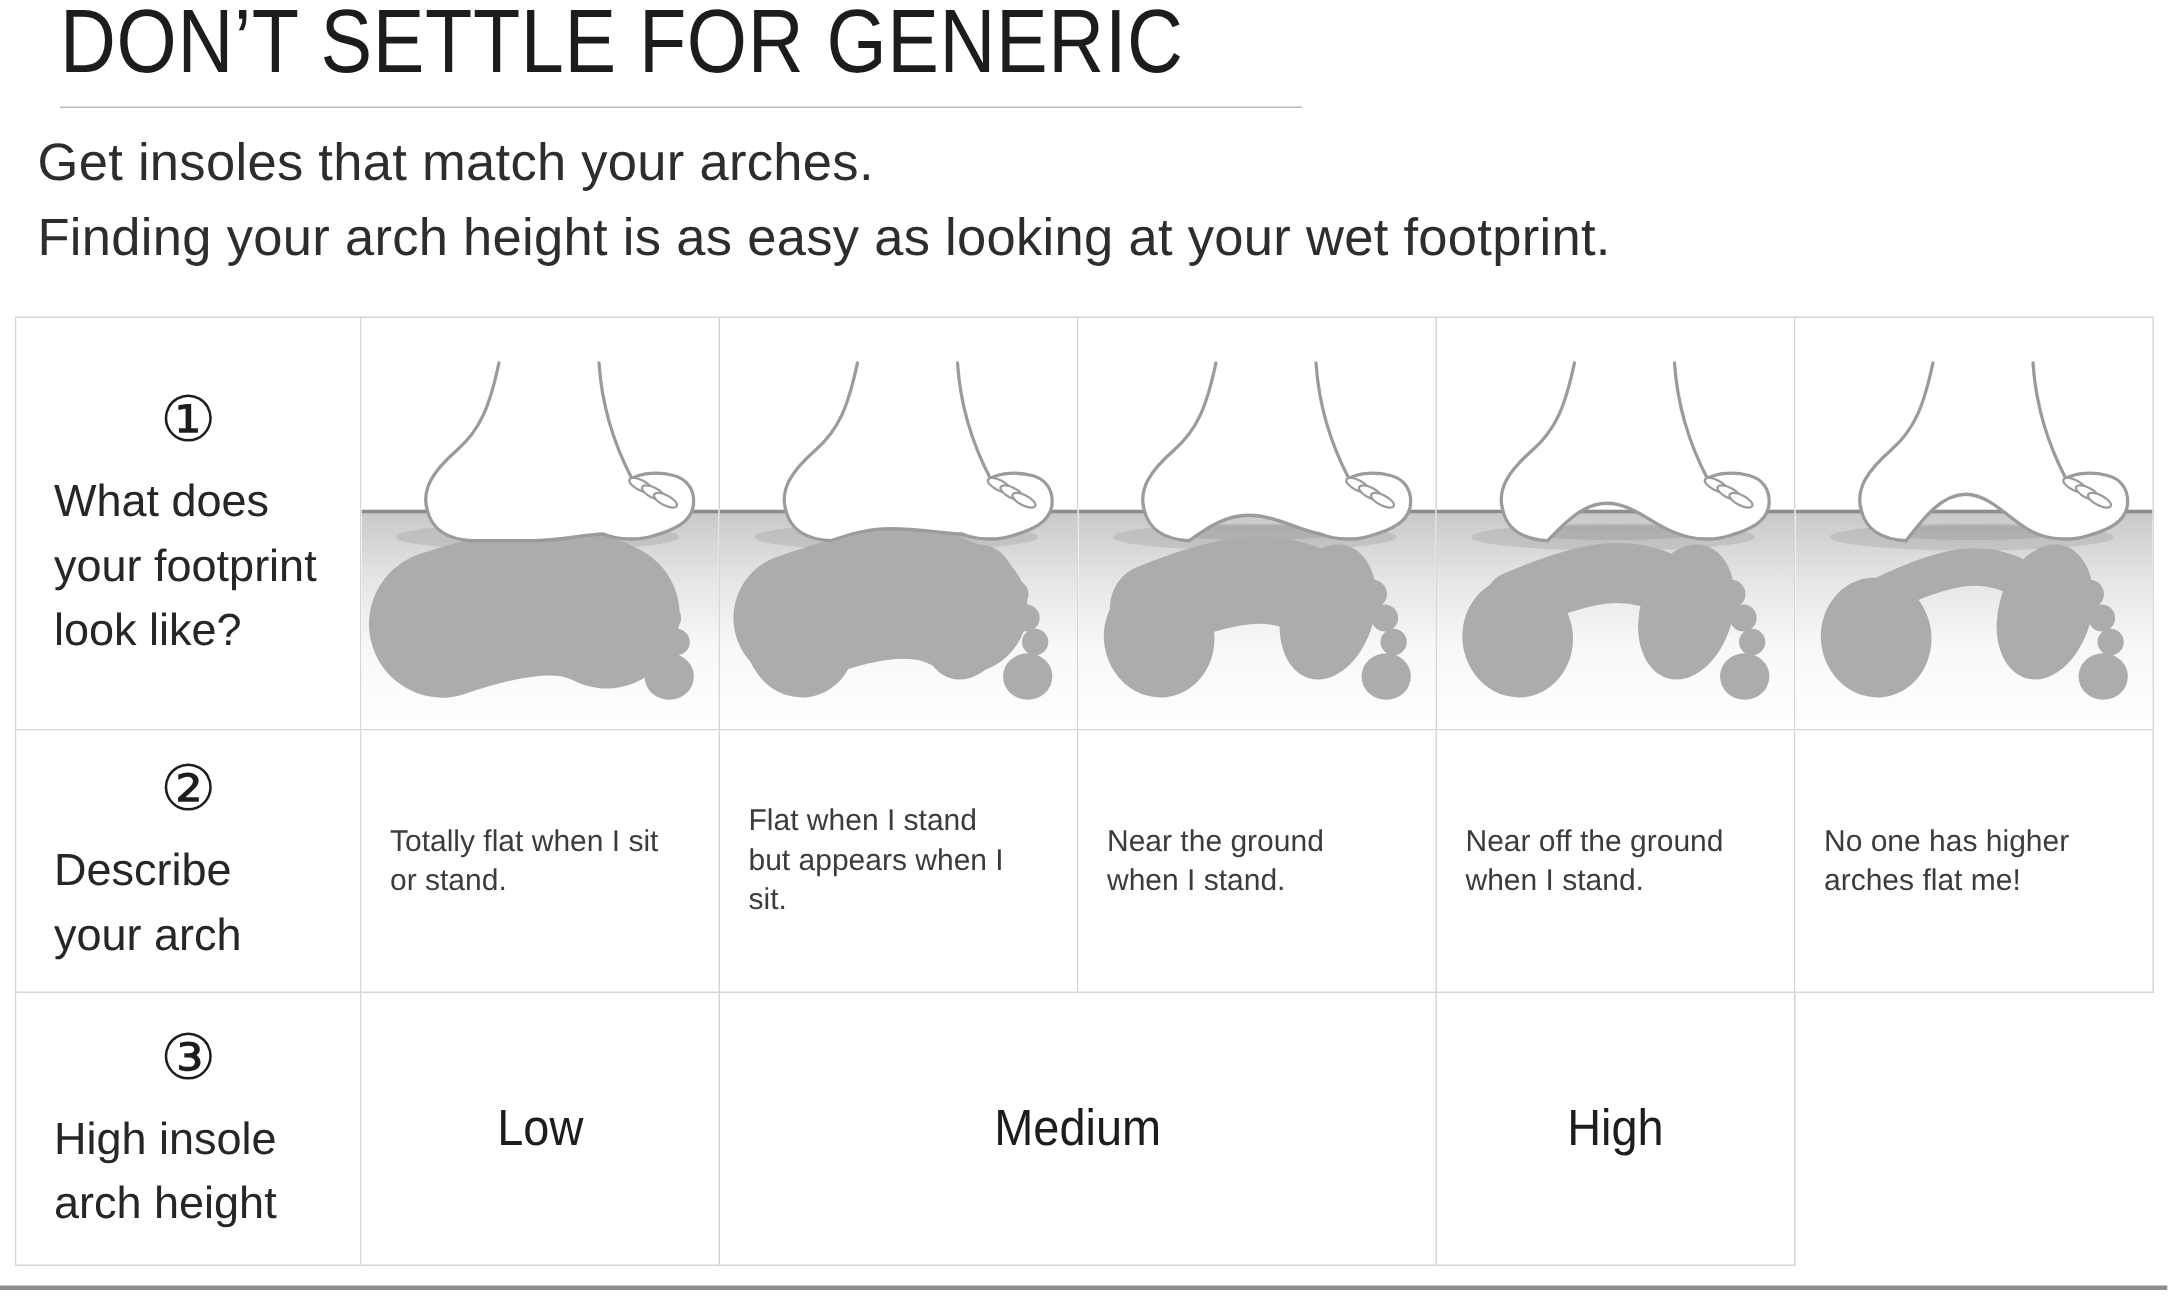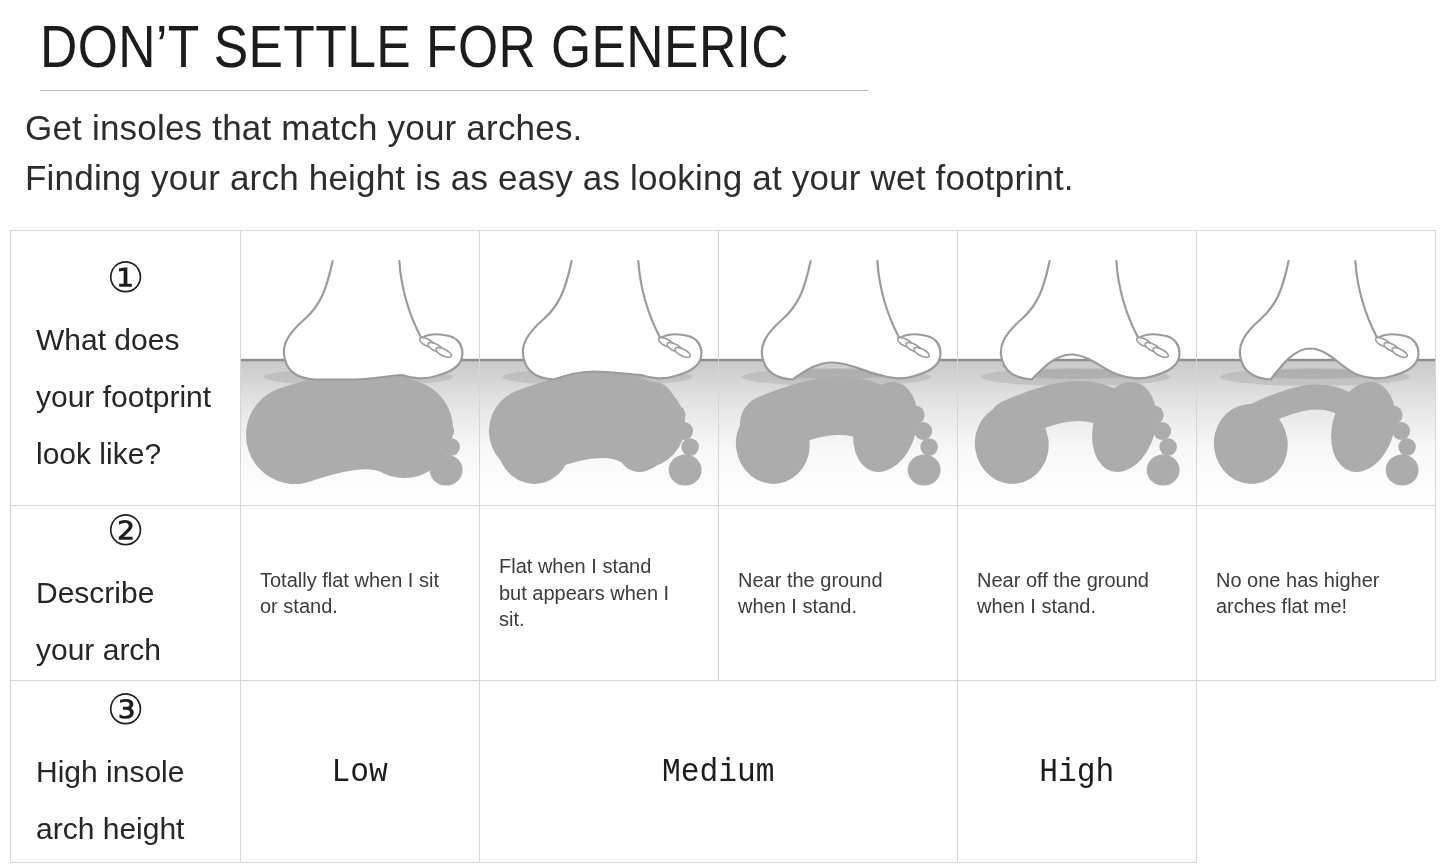--- a/index.html
+++ b/index.html
@@ -1,18 +1,18 @@
 <!DOCTYPE html>
 <html style="--border: #d6d6d6; --line: #8d8d8d; --text-dark: #1c1c1c; --text-body: #3c3c3c;"><head>
 <meta charset="utf-8">
 <style>
   html,body{margin:0;padding:0;background:#fff;}
   body{width:1445px;height:867px;position:relative;overflow:hidden;
        font-family:"Liberation Sans","DejaVu Sans",sans-serif;color:#1c1c1c;}
-  .page{position:absolute;inset:0;margin-top:19px;}
+  .page{position:absolute;inset:0;}
 
   
   .title{position:absolute;left:40px;top:-4px;margin:0;font-size:60px;line-height:64px;
          font-weight:400;color:var(--text-dark,#1c1c1c);}
   .condense{display:inline-block;transform:scaleX(.86);transform-origin:0 50%;white-space:nowrap;
             letter-spacing:.5px;}
   .title-rule{position:absolute;left:40px;top:71px;width:828px;height:1px;background:#bcbcbc;}
   .subtitle{position:absolute;left:25px;top:84px;font-size:35px;line-height:50px;
             color:#2d2d2d;letter-spacing:.2px;}
 
@@ -23,28 +23,28 @@
        border-top:1px solid var(--border,#d6d6d6);
        border-left:1px solid var(--border,#d6d6d6);
        background:#fff;}
   .cell{border-right:1px solid var(--border,#d6d6d6);
         border-bottom:1px solid var(--border,#d6d6d6);
         box-sizing:border-box;background:#fff;position:relative;}
 
   .hcell{display:flex;flex-direction:column;justify-content:center;gap:10px;}
   .stepnum{font-family:"DejaVu Sans",sans-serif;font-size:42px;line-height:46px;
            text-align:center;color:#1d1d1d;}
-  .steplabel{font-size:30px;line-height:57px;color:#262626;padding-left:25px;max-width:180px;}
+  .steplabel{font-size:30px;line-height:43px;color:#262626;padding-left:25px;max-width:180px;}
 
   .illcell svg{position:absolute;inset:0;width:100%;height:100%;display:block;}
 
   .dcell{display:flex;align-items:center;padding-left:19px;}
   .desc{font-size:20px;line-height:26.5px;color:var(--text-body,#3c3c3c);max-width:182px;}
 
-  .vcell{display:flex;align-items:center;justify-content:center;font-family:Liberation Mono, monospace;}
+  .vcell{display:flex;align-items:center;justify-content:center;}
   .span2{grid-column:span 2;}
   .vtext{font-size:34px;color:#1d1d1d;transform:scaleX(.92);white-space:nowrap;}
 
   .bottom-rule{position:absolute;left:0;top:857px;width:1445px;height:3px;
                background:var(--line,#8d8d8d);}
 </style>
 </head>
 <body>
 
 <div class="page">

